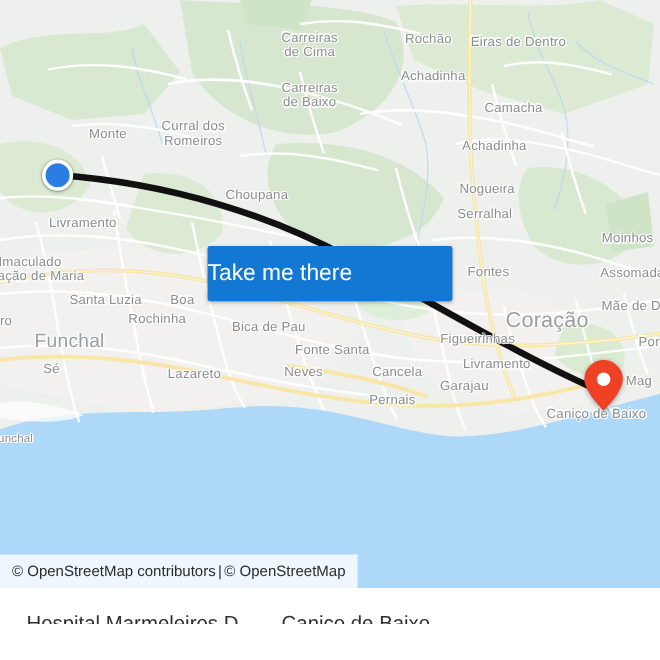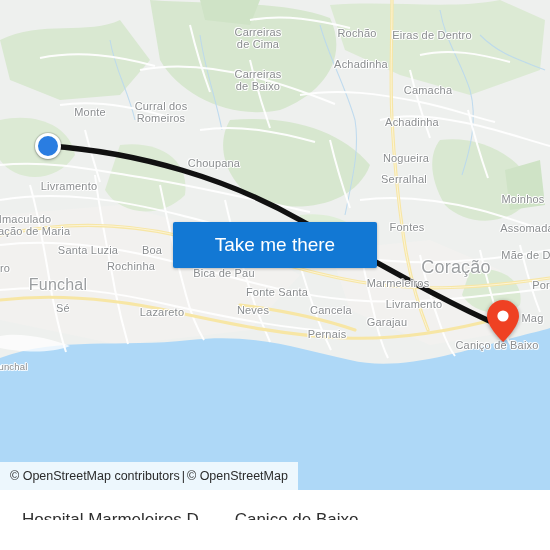--- a/index.html
+++ b/index.html
@@ -71,31 +71,31 @@
     position: absolute;
     width: 34px; height: 44px;
     transform: translate(-50%, -100%);
     filter: drop-shadow(0 1px 2px rgba(0,0,0,0.35));
   }
 
   
   .cta {
     position: absolute;
     left: 173px;
-    top: 222px;
+    top: 205px;
     width: 204px;
     height: 46px;
     background: #1278d4;
     border: none;
     border-radius: 2px;
     color: #ffffff;
     font-family: "Liberation Sans", sans-serif;
     font-size: 19px;
     line-height: 46px;
-    text-align: center;
+    text-align: left;
     padding: 0;
     cursor: pointer;
     box-shadow: 0 1px 3px rgba(0,0,0,0.25);
   }
 
   
   .attribution {
     position: absolute;
     left: 0;
     bottom: 0;
@@ -262,23 +262,23 @@
         <div class="place sz-m" style="left: 527px; top: 228px;">Assomada</div>
         <div class="place sz-m" style="left: 407px; top: 227px;">Fontes</div>
         <div class="place sz-m" style="left: 88px; top: 250px;">Santa Luzia</div>
         <div class="place sz-m" style="left: 152px; top: 250px;">Boa</div>
         <div class="place sz-m" style="left: 526px; top: 255px;">Mãe de D</div>
         <div class="place sz-m" style="left: 131px; top: 266px;">Rochinha</div>
         <div class="place sz-m" style="left: 224px; top: 273px; text-align: center;">Bica de Pau</div>
         <div class="place sz-xl" style="left: 456px; top: 267px;">Coração</div>
         <div class="place sz-xxl" style="left: 58px; top: 285px;">Funchal</div>
         <div class="place sz-m" style="left: 541px; top: 285px;">Por</div>
-        <div class="place sz-m" style="left: 398px; top: 283px;">Marmeleiros</div>
+        <div class="place sz-m" style="left: 398px; top: 283px;">Figueirinhas</div>
         <div class="place sz-m" style="left: 277px; top: 292px;">Fonte Santa</div>
-        <div class="place sz-m" style="left: 63px; top: 308px;">Sé</div>
+        <div class="place sz-m" style="left: 43px; top: 308px;">Sé</div>
         <div class="place sz-m" style="left: 414px; top: 304px;">Livramento</div>
         <div class="place sz-m" style="left: 162px; top: 312px;">Lazareto</div>
         <div class="place sz-m" style="left: 253px; top: 310px;">Neves</div>
         <div class="place sz-m" style="left: 331px; top: 310px;">Cancela</div>
         <div class="place sz-m" style="left: 387px; top: 322px;">Garajau</div>
         <div class="place sz-m" style="left: 528px; top: 318px;">s Mag</div>
         <div class="place sz-m" style="left: 312px; top: 334px; padding-left: 30px;">Pernais</div>
         <div class="place sz-m" style="left: 497px; top: 345px;">Caniço de Baixo</div>
         <div class="place sz-s" style="left: 13px; top: 366px;">unchal</div>
         <div class="place sz-m" style="left: 5px; top: 268px;">ro</div>

